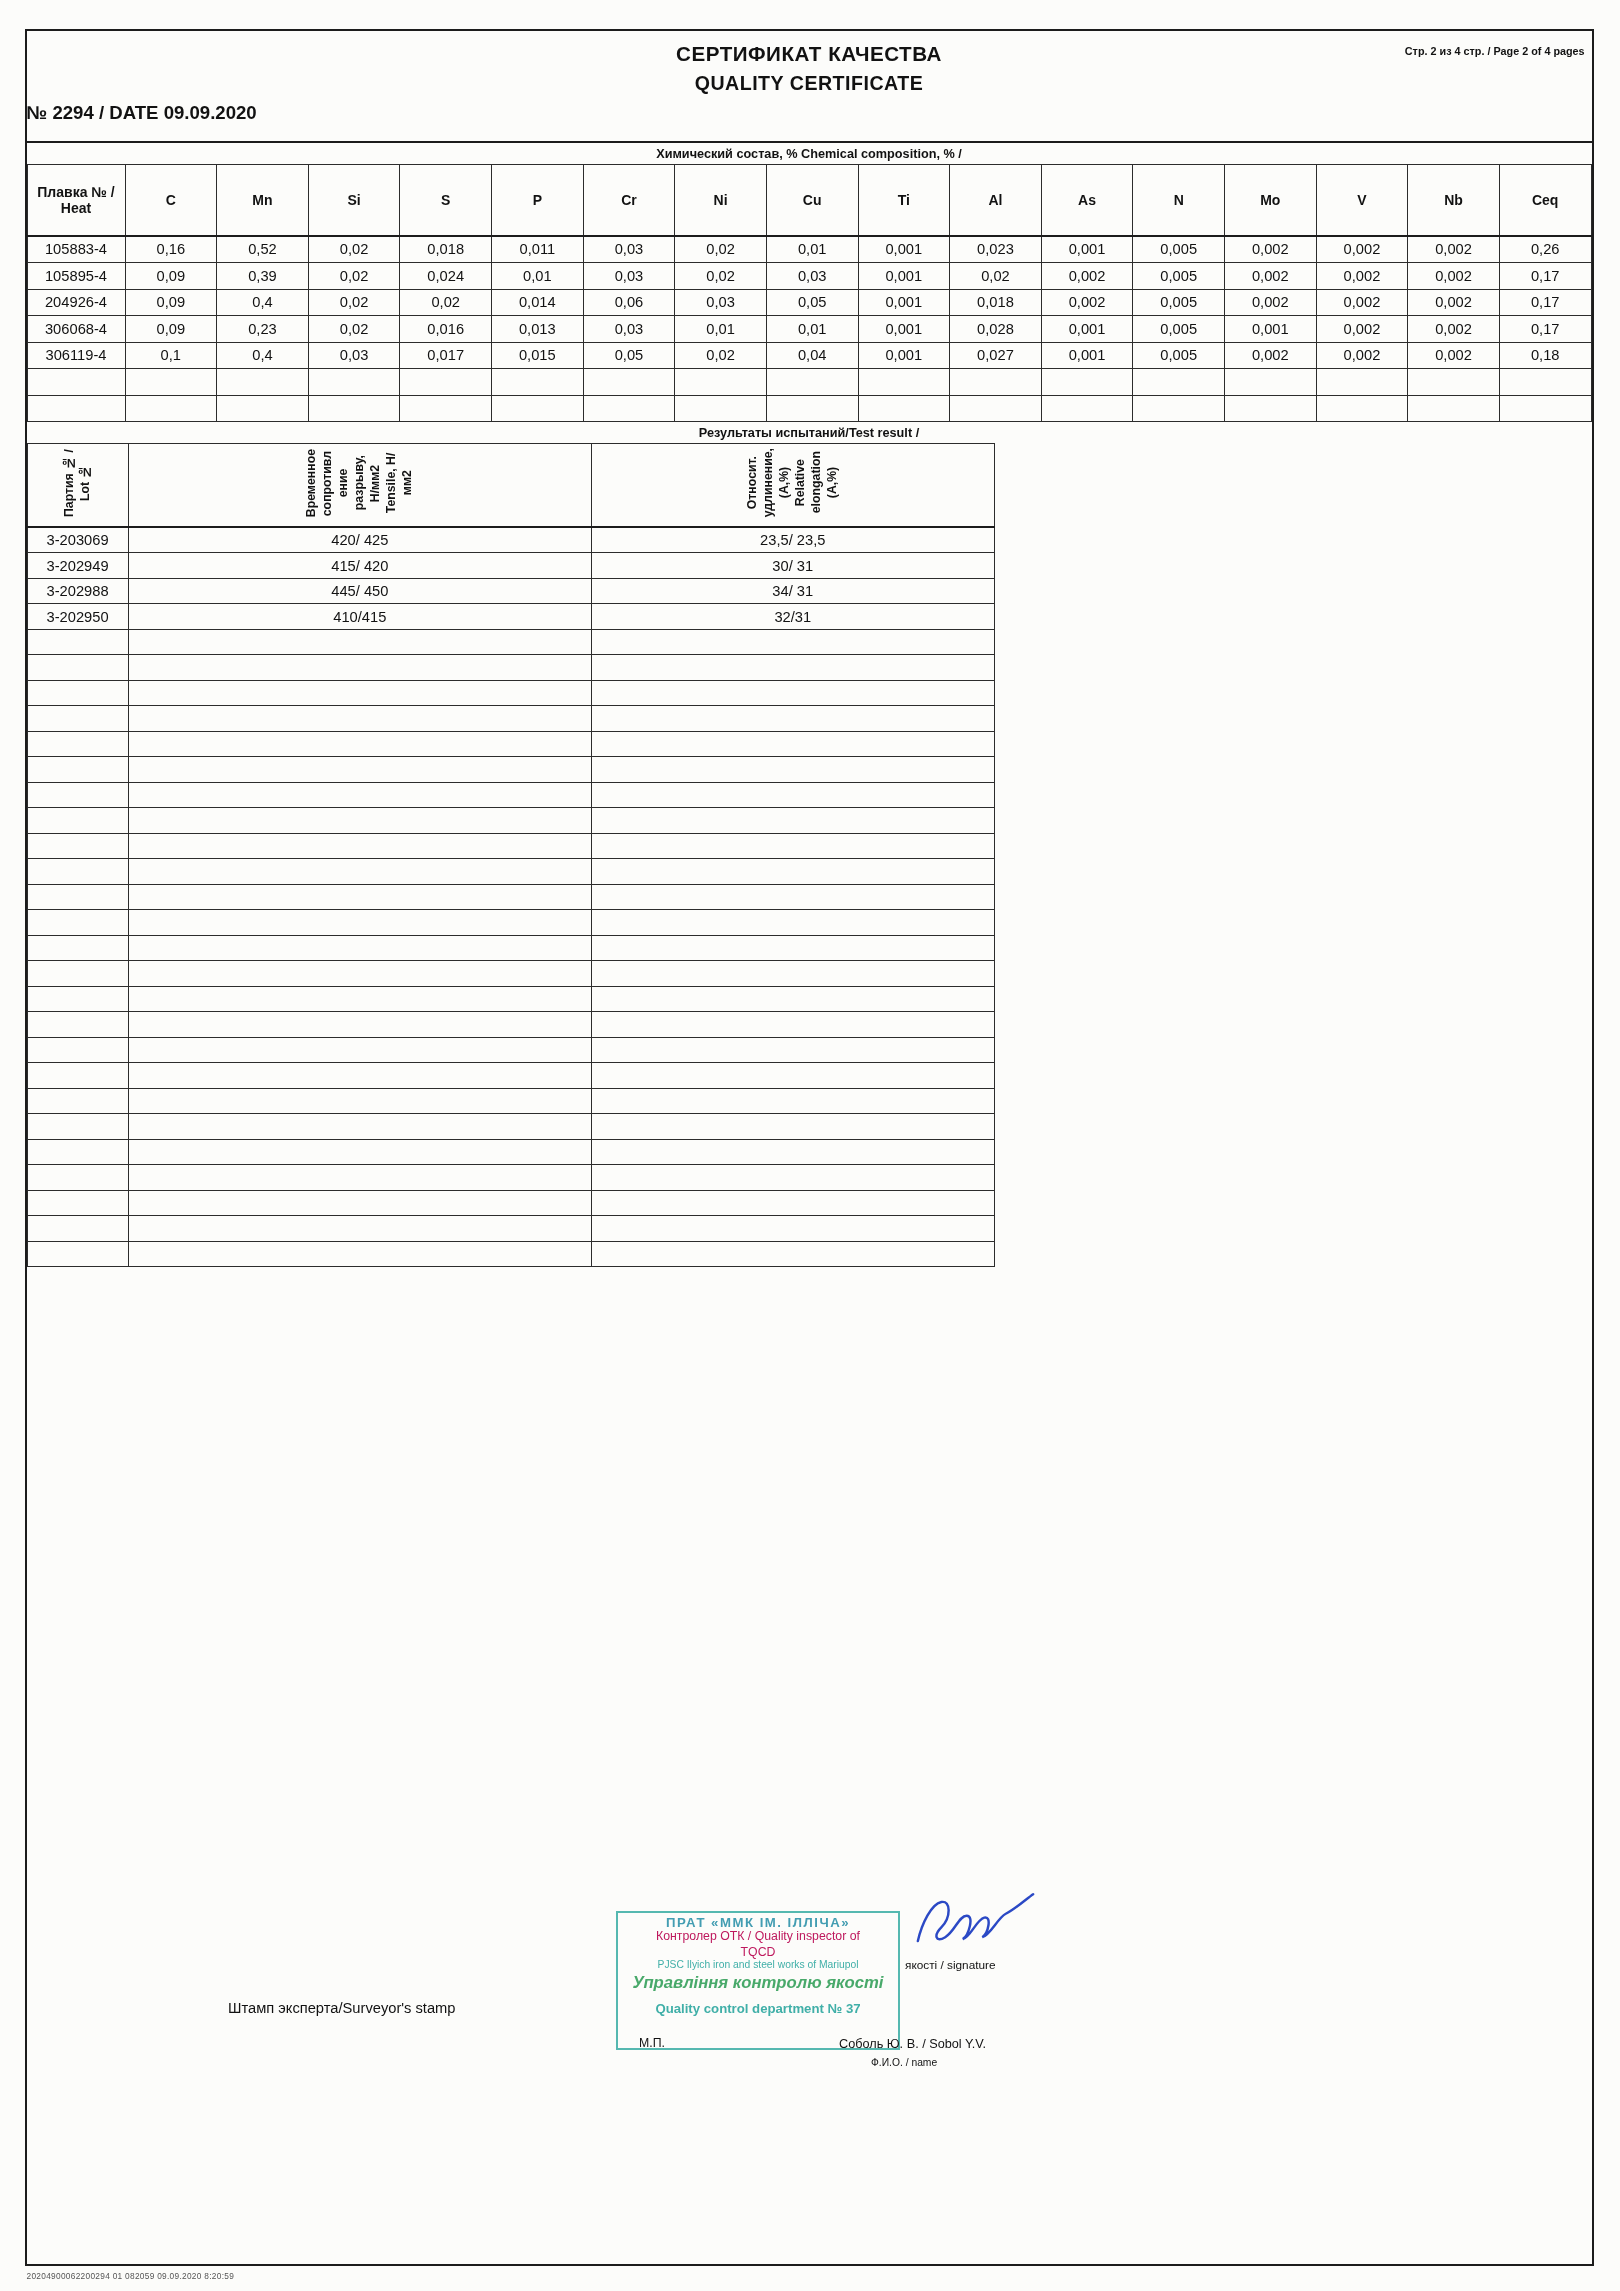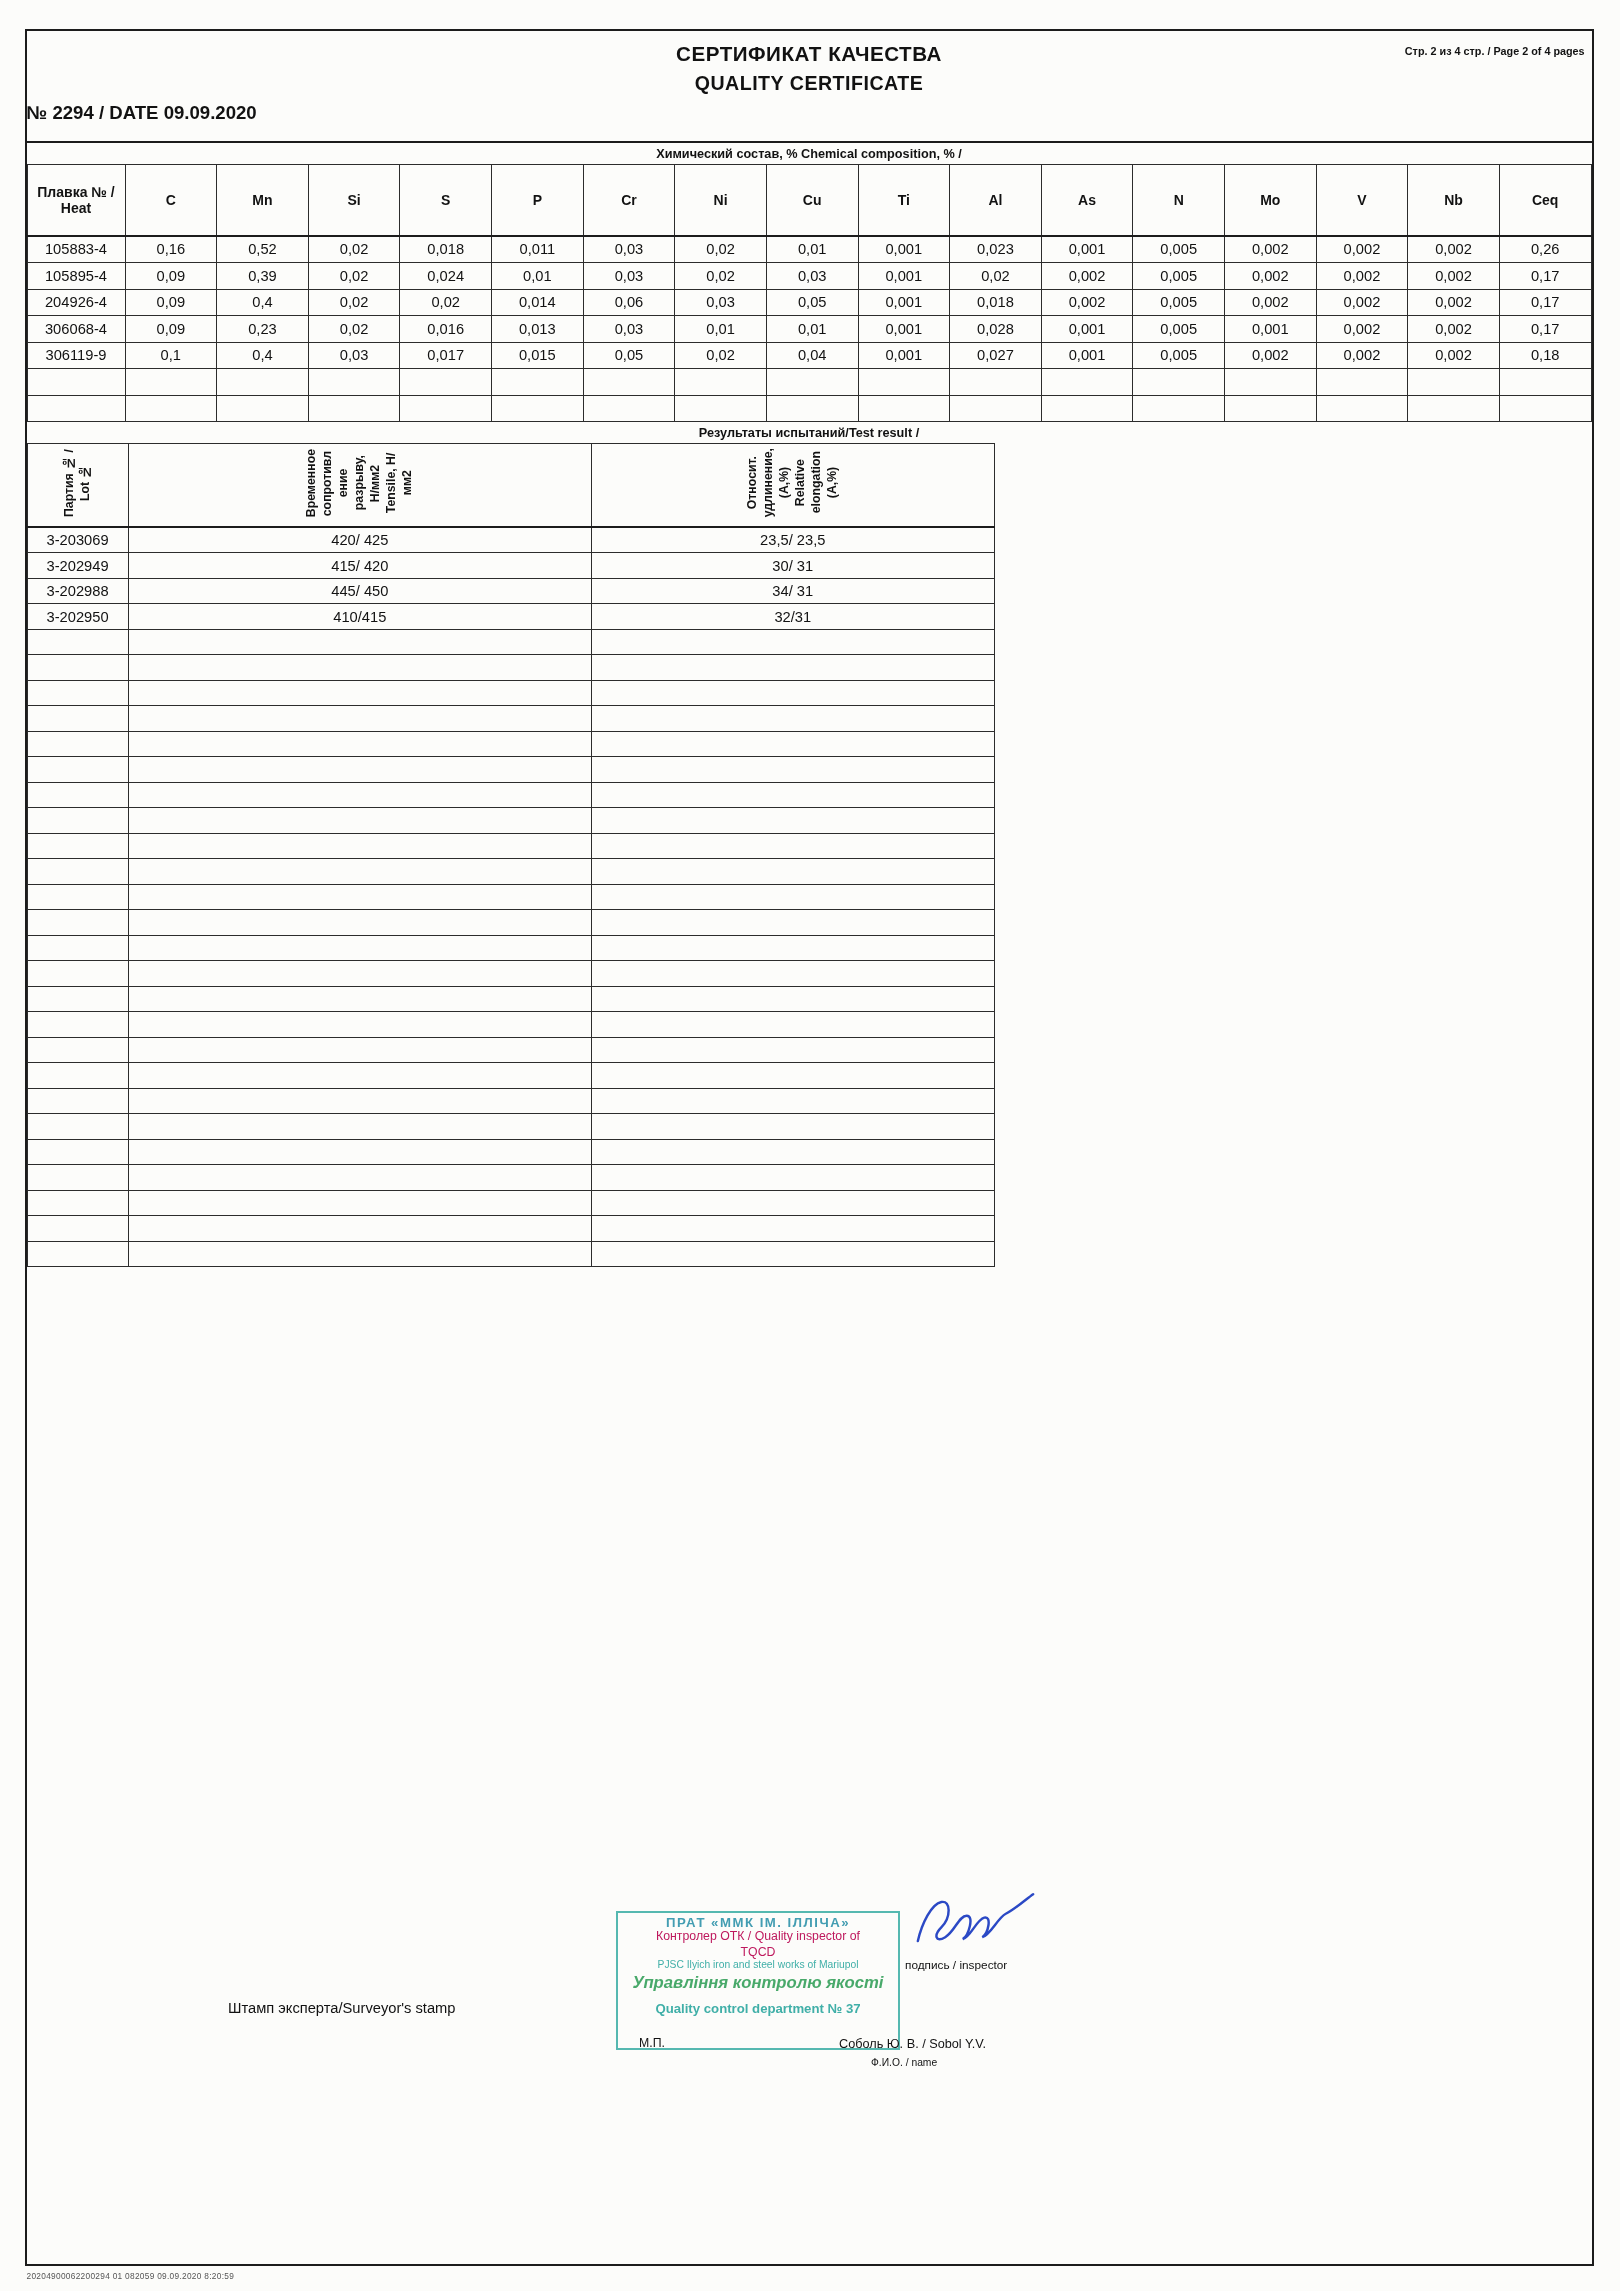--- a/index.html
+++ b/index.html
@@ -201,21 +201,21 @@
               <td>0,001</td>
               <td>0,028</td>
               <td>0,001</td>
               <td>0,005</td>
               <td>0,001</td>
               <td>0,002</td>
               <td>0,002</td>
               <td>0,17</td>
             </tr>
             <tr>
-              <td>306119-9</td>
+              <td>306119-4</td>
               <td>0,1</td>
               <td>0,4</td>
               <td>0,03</td>
               <td>0,017</td>
               <td>0,015</td>
               <td>0,05</td>
               <td>0,02</td>
               <td>0,04</td>
               <td>0,001</td>
               <td>0,027</td>
@@ -455,20 +455,20 @@
     <div class="s2">PJSC Ilyich iron and steel works of Mariupol</div>
     <div class="s3">Управління контролю якості</div>
     <div class="s4">Quality control department № 37</div>
   </div>
 
   <div class="mp-label">М.П.</div>
 
   <svg class="signature-svg" width="127" height="71" viewBox="0 0 130 72">
     <path d="M6 54 C10 36 20 16 30 14 C40 12 40 30 30 40 C22 48 24 56 34 50 C44 44 48 28 56 28 C64 28 58 48 52 52 C60 50 66 32 74 30 C82 28 78 46 72 50 C80 48 88 30 96 26 C106 21 118 10 124 6" stroke="#2b49c5" stroke-width="2.5" fill="none" stroke-linecap="round"></path>
   </svg>
-  <div class="signature-label">подпись / inspector</div>
+  <div class="signature-label">якості / signature</div>
 
   <div class="name-value">Соболь Ю. В. / Sobol Y.V.</div>
   <div class="name-label">Ф.И.О. / name</div>
 
   <div class="doc-code">20204900062200294 01 082059 09.09.2020 8:20:59</div>
 </div>
 
 
 </body></html>

